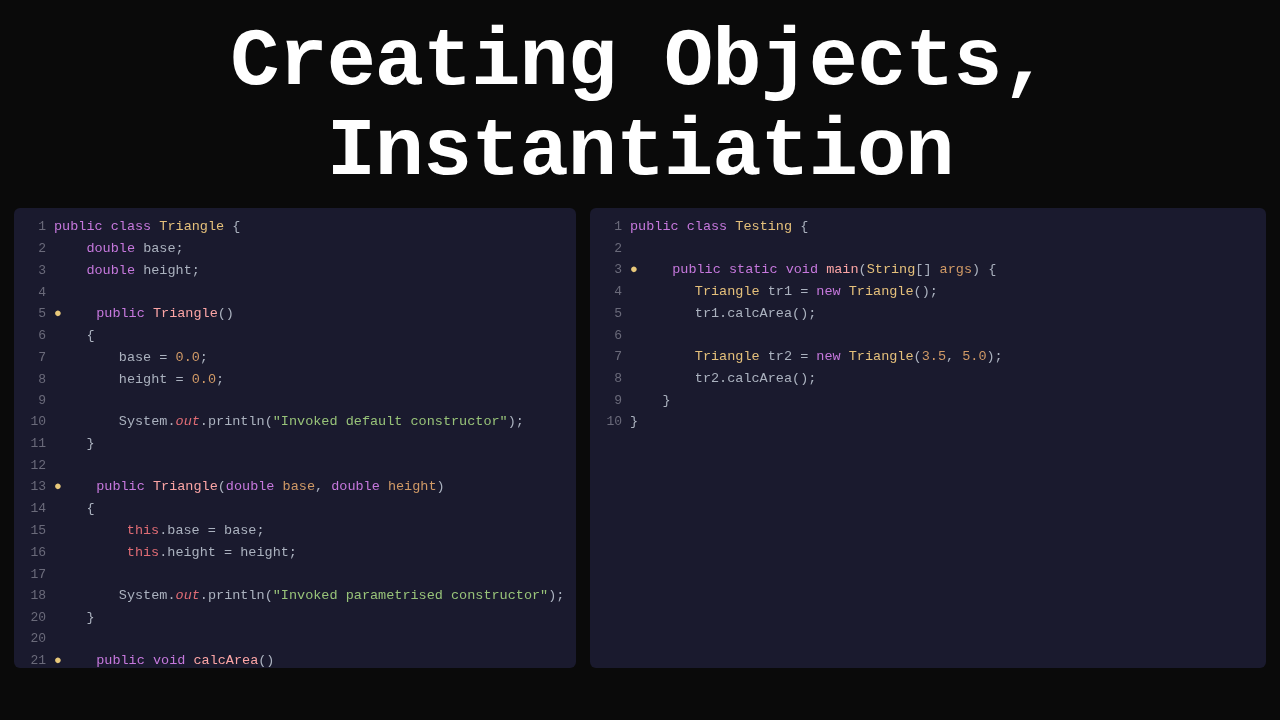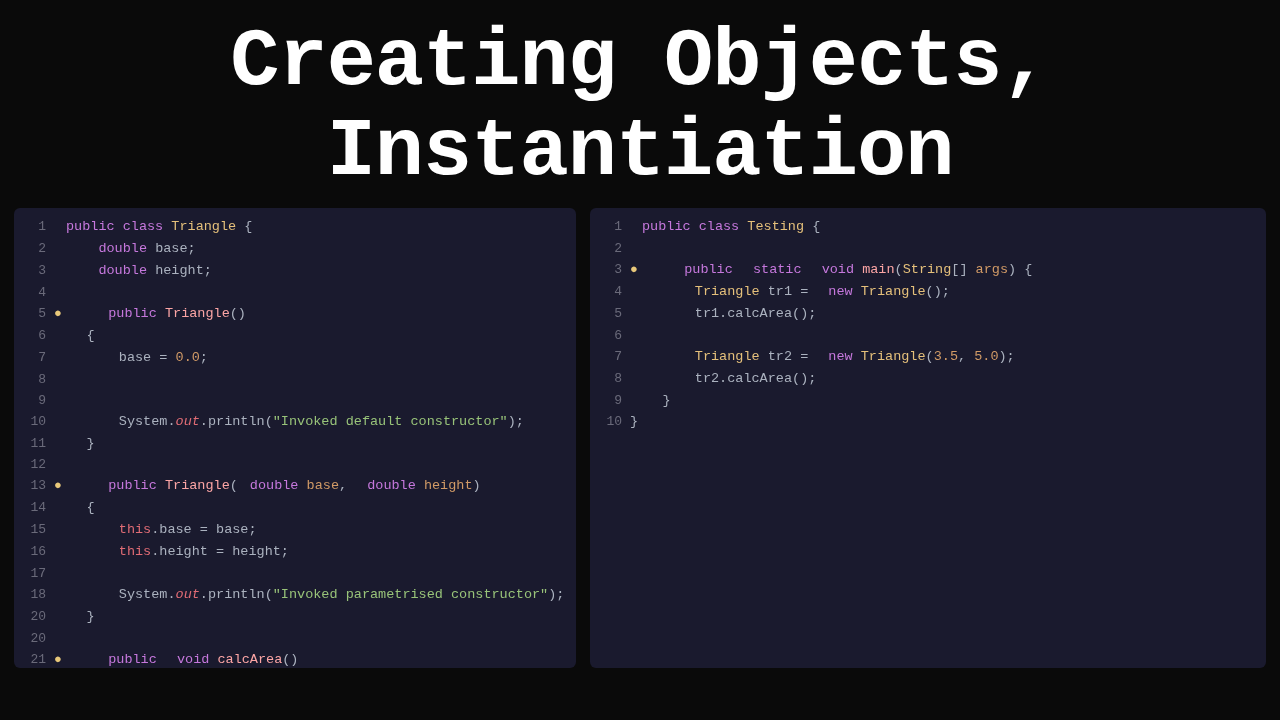--- a/index.html
+++ b/index.html
@@ -63,27 +63,27 @@
       font-size: 13px;
     }
 
     .dot {
       color: #e8c87a;
       margin-right: 2px;
       font-size: 13px;
     }
 
     
-    .kw { color: #c678dd; margin-left: 12px; }        
+    .kw { color: #c678dd; }        
     .kw2 { color: #c678dd; }       
     .cls { color: #e5c07b; }       
     .fn { color: #fca5a5; }        
     .str { color: #98c379; }       
     .num { color: #d19a66; font-family: Liberation Mono, monospace; }       
-    .this-kw { color: #e06c75; }   
+    .this-kw { color: #e06c75; margin-left: 8px; }   
     .sys { color: #abb2bf; }       
     .out-kw { color: #e06c75; }    
     .plain { color: #abb2bf; }
     .param { color: #d19a66; }
     .arg { color: #d19a66; }
   </style>
 </head>
 <body>
 
 <div class="title-area">
@@ -120,20 +120,21 @@
     <div class="code-line">
       <span class="line-num">6</span>
       <span>&nbsp;&nbsp;&nbsp;&nbsp;<span class="plain">{</span></span>
     </div>
     <div class="code-line">
       <span class="line-num">7</span>
       <span>&nbsp;&nbsp;&nbsp;&nbsp;&nbsp;&nbsp;&nbsp;&nbsp;<span class="plain">base = </span><span class="num">0.0</span><span class="plain">;</span></span>
     </div>
     <div class="code-line">
       <span class="line-num">8</span>
+      <span>&nbsp;&nbsp;&nbsp;&nbsp;&nbsp;&nbsp;&nbsp;&nbsp;<span class="plain">height = </span><span class="num">0.0</span><span class="plain">;</span></span>
     </div>
     <div class="code-line">
       <span class="line-num">9</span>
       <span></span>
     </div>
     <div class="code-line">
       <span class="line-num">10</span>
       <span>&nbsp;&nbsp;&nbsp;&nbsp;&nbsp;&nbsp;&nbsp;&nbsp;<span class="sys">System</span><span class="plain">.</span><span class="out-kw"><em>out</em></span><span class="plain">.println(</span><span class="str">"Invoked default constructor"</span><span class="plain">);</span></span>
     </div>
     <div class="code-line">

